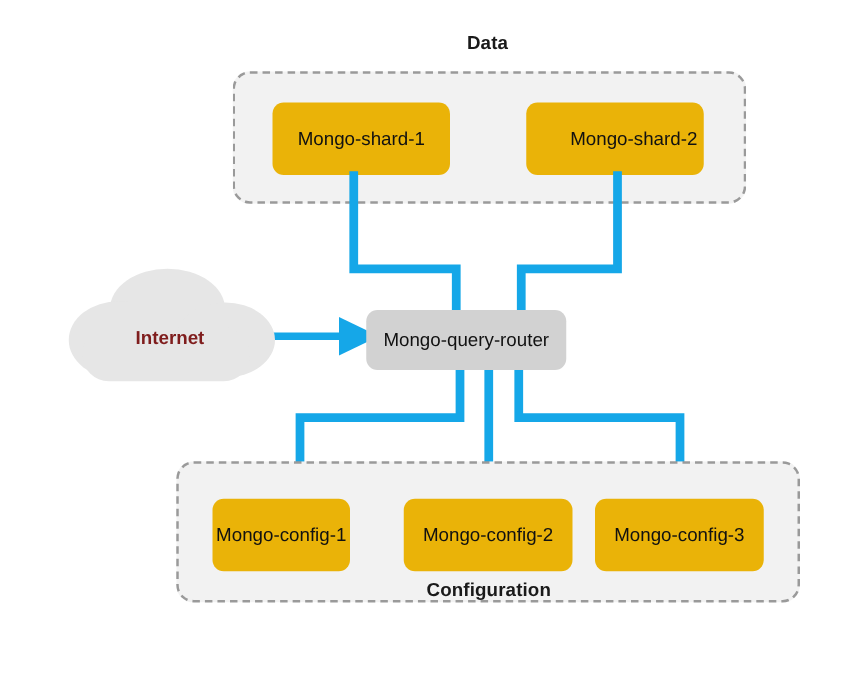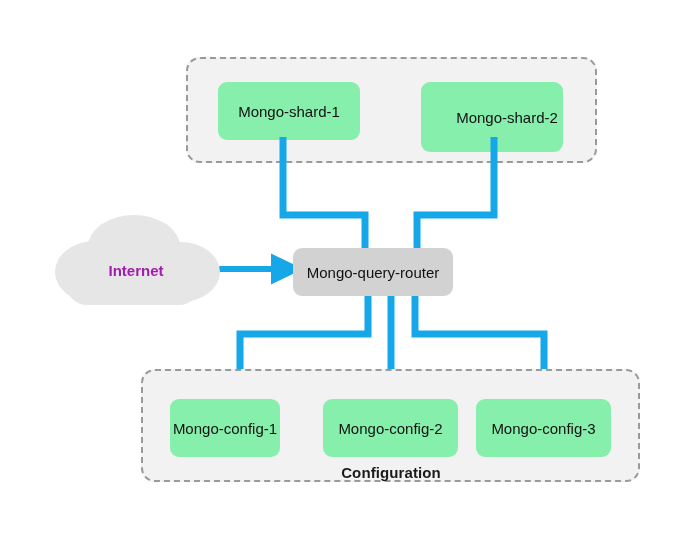--- a/index.html
+++ b/index.html
@@ -28,21 +28,21 @@
   }
   .dashed-group {
     position: absolute;
     background: #f2f2f2;
     border: 2px dashed #9a9a9a;
     border-radius: 14px;
     box-sizing: border-box;
   }
   .node {
     position: absolute;
-    background: #86efac;
+    background: #eab308;
     border-radius: 9px;
     box-sizing: border-box;
     display: flex;
     align-items: center;
     justify-content: center;
     font-size: 15px;
     color: #111111;
     white-space: nowrap;
   }
   .node.router {
@@ -61,37 +61,38 @@
     left: 0;
     top: 0;
     width: 694px;
     height: 539px;
     pointer-events: none;
   }
   .cloud-label {
     position: absolute;
     font-size: 15px;
     font-weight: bold;
-    color: #a21caf;
+    color: #7f1d1d;
     white-space: nowrap;
     text-align: center;
   }
 </style>
 </head>
 <body>
 
 <div id="canvas">
 
+  <div class="group-label" style="left:340px; top:26px; width:100px;">Data</div>
 
   <div class="dashed-group" style="left:186px; top:57px; width:411px; height:106px;"></div>
 
   <div class="node" style="left:218px; top:82px; width:142px; height:58px;">
     <span>Mongo-shard-1</span>
   </div>
-  <div class="node" style="left:421px; top:82px; width:142px; height:70px;padding-left:30px;">
+  <div class="node" style="left:421px; top:82px; width:142px; height:58px;padding-left:30px;">
     <span>Mongo-shard-2</span>
   </div>
 
   <svg id="wires" viewBox="0 0 694 539" xmlns="http://www.w3.org/2000/svg">
     <defs>
       <marker id="arrowblue" markerWidth="6" markerHeight="6" refX="2.2" refY="3" orient="auto" markerUnits="strokeWidth">
         <path d="M0,0.4 L5.4,3 L0,5.6 z" fill="#15a7e8"></path>
       </marker>
     </defs>
 

